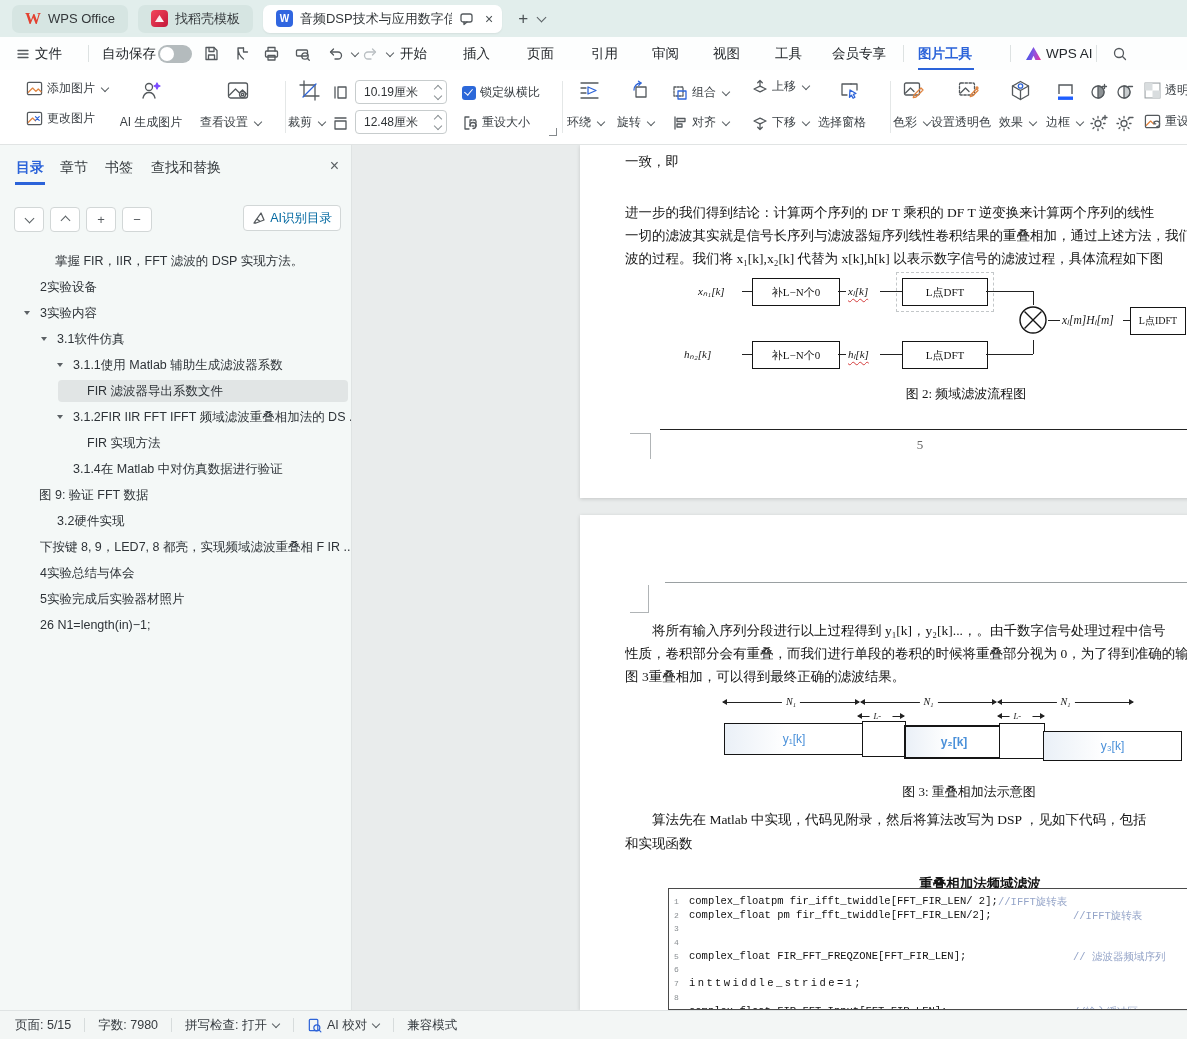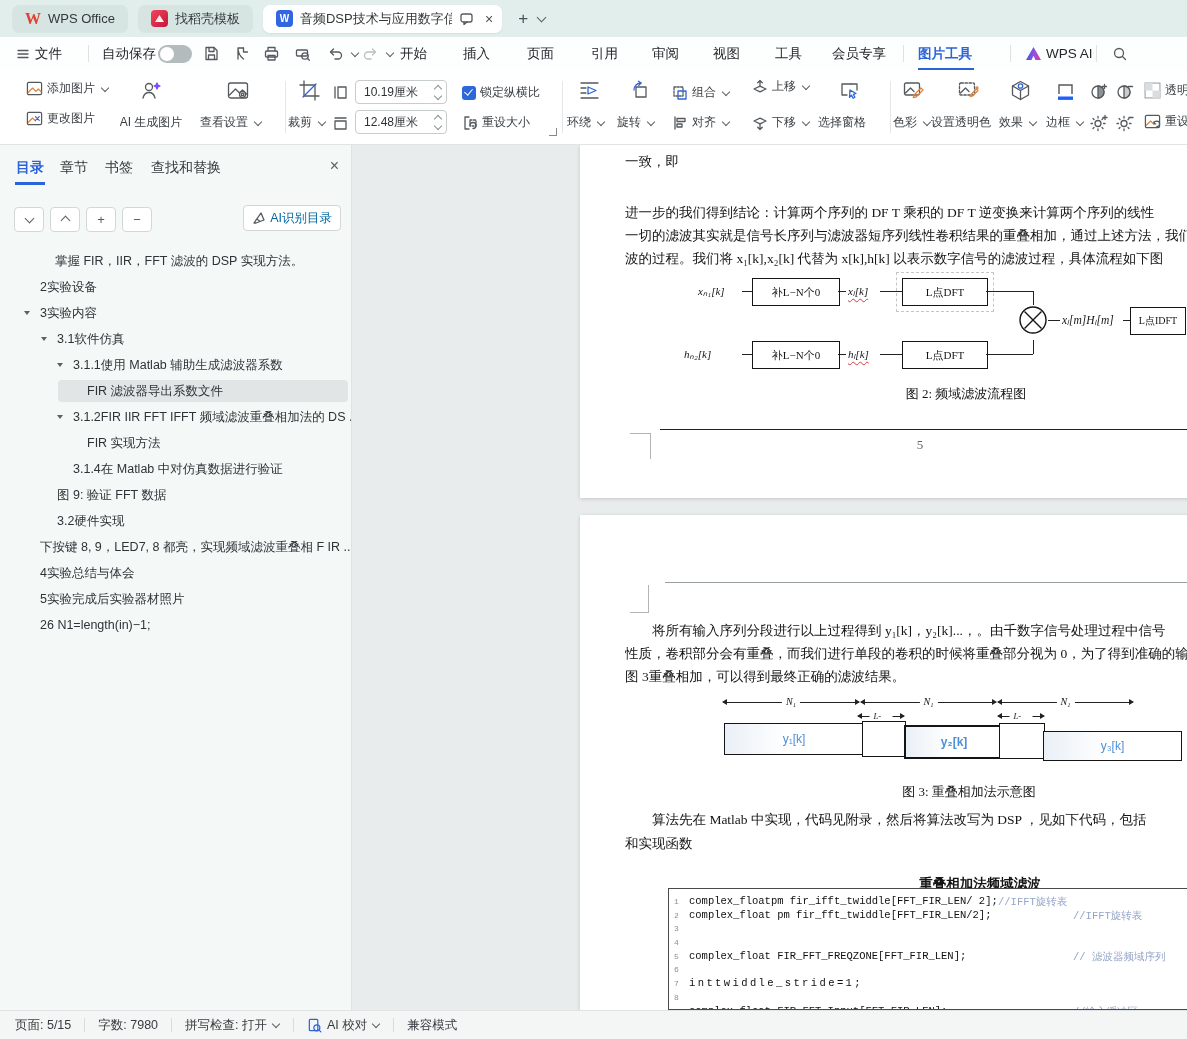--- a/index.html
+++ b/index.html
@@ -474,21 +474,21 @@
     <div class="toc">
       <div class="ti" style="padding-left:55px;"><span>掌握 FIR，IIR，FFT 滤波的 DSP 实现方法。</span></div>
       <div class="ti" style="padding-left:40px;"><span>2实验设备</span></div>
       <div class="ti" style="padding-left:40px;"><span class="tri" style="left:24px;"></span><span>3实验内容</span></div>
       <div class="ti" style="padding-left:57px;"><span class="tri" style="left:41px;"></span><span>3.1软件仿真</span></div>
       <div class="ti" style="padding-left:73px;"><span class="tri" style="left:57px;"></span><span>3.1.1使用 Matlab 辅助生成滤波器系数</span></div>
       <div class="ti sel" style="padding-left:29px;"><span>FIR 滤波器导出系数文件</span></div>
       <div class="ti" style="padding-left:73px;"><span class="tri" style="left:57px;"></span><span>3.1.2FIR IIR FFT IFFT 频域滤波重叠相加法的 DS ...</span></div>
       <div class="ti" style="padding-left:87px;"><span>FIR 实现方法</span></div>
       <div class="ti" style="padding-left:73px;"><span>3.1.4在 Matlab 中对仿真数据进行验证</span></div>
-      <div class="ti" style="padding-left:57px;"><span>图 9: 验证 FFT 数据</span></div>
+      <div class="ti" style="padding-left:39px;"><span>图 9: 验证 FFT 数据</span></div>
       <div class="ti" style="padding-left:57px;"><span>3.2硬件实现</span></div>
       <div class="ti" style="padding-left:40px;"><span>下按键 8, 9，LED7, 8 都亮，实现频域滤波重叠相 F IR ...</span></div>
       <div class="ti" style="padding-left:40px;"><span>4实验总结与体会</span></div>
       <div class="ti" style="padding-left:40px;"><span>5实验完成后实验器材照片</span></div>
       <div class="ti" style="padding-left:40px;"><span>26 N1=length(in)−1;</span></div>
     </div>
   </div>
 
   <div class="docarea">
 

